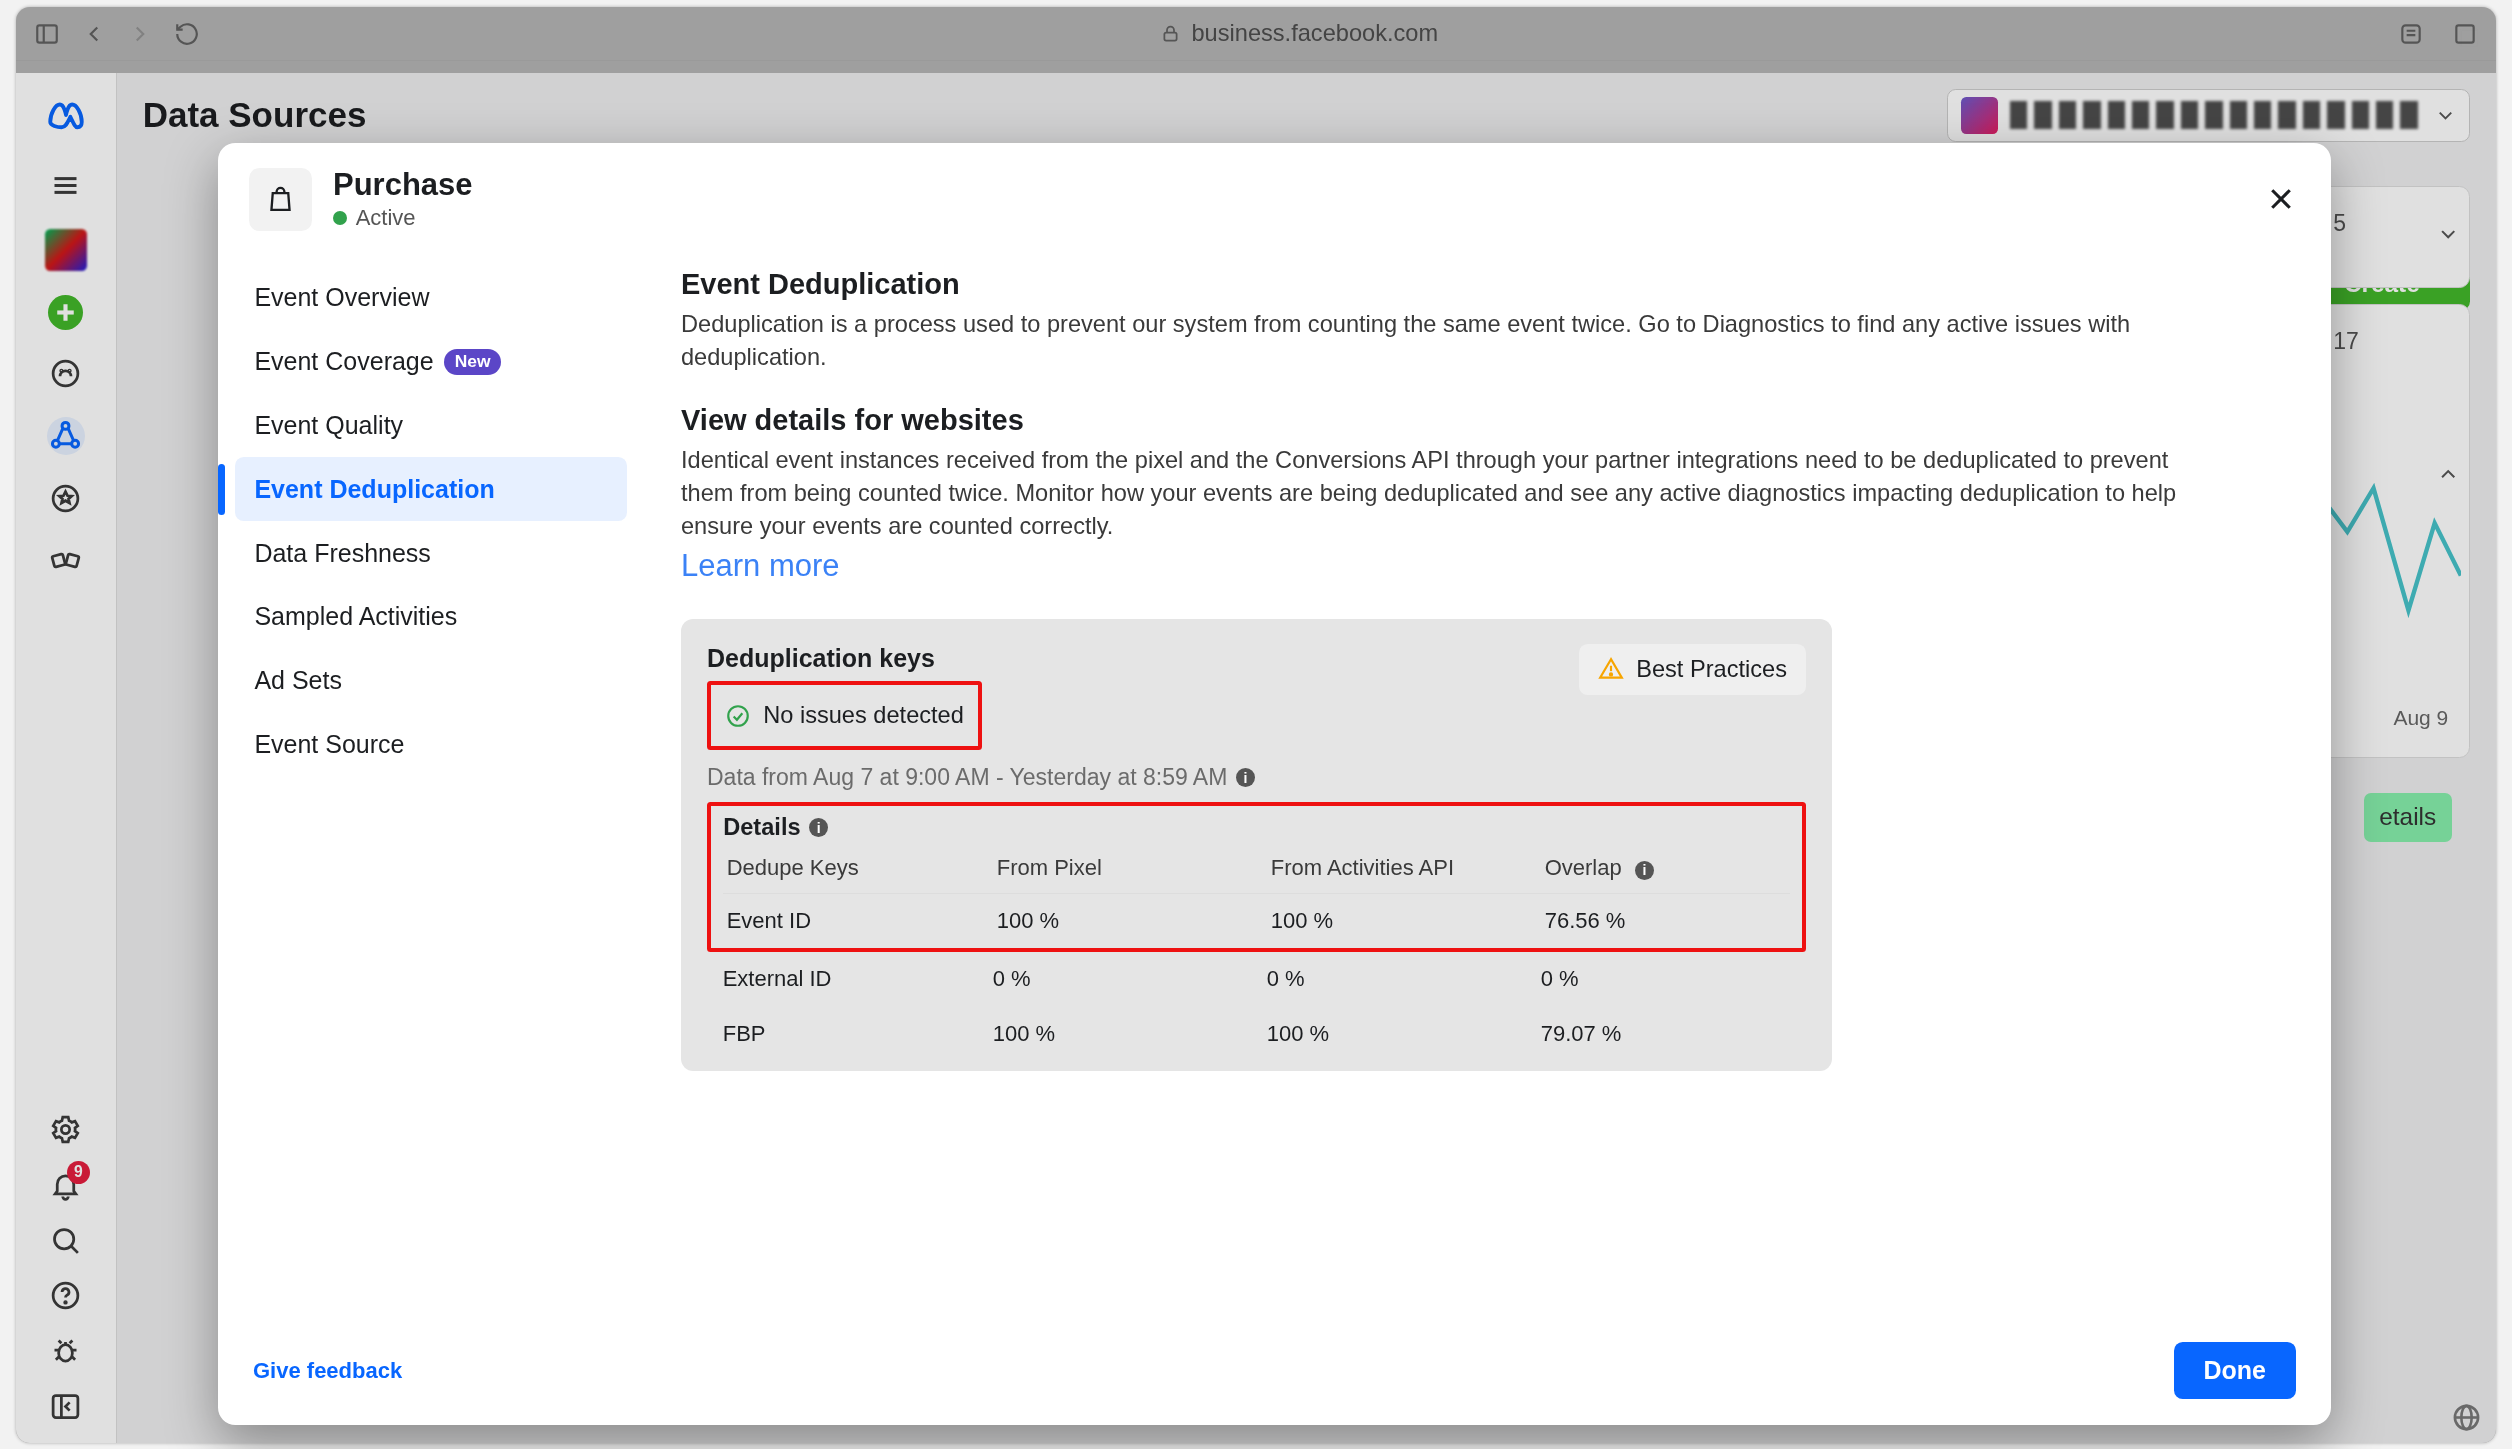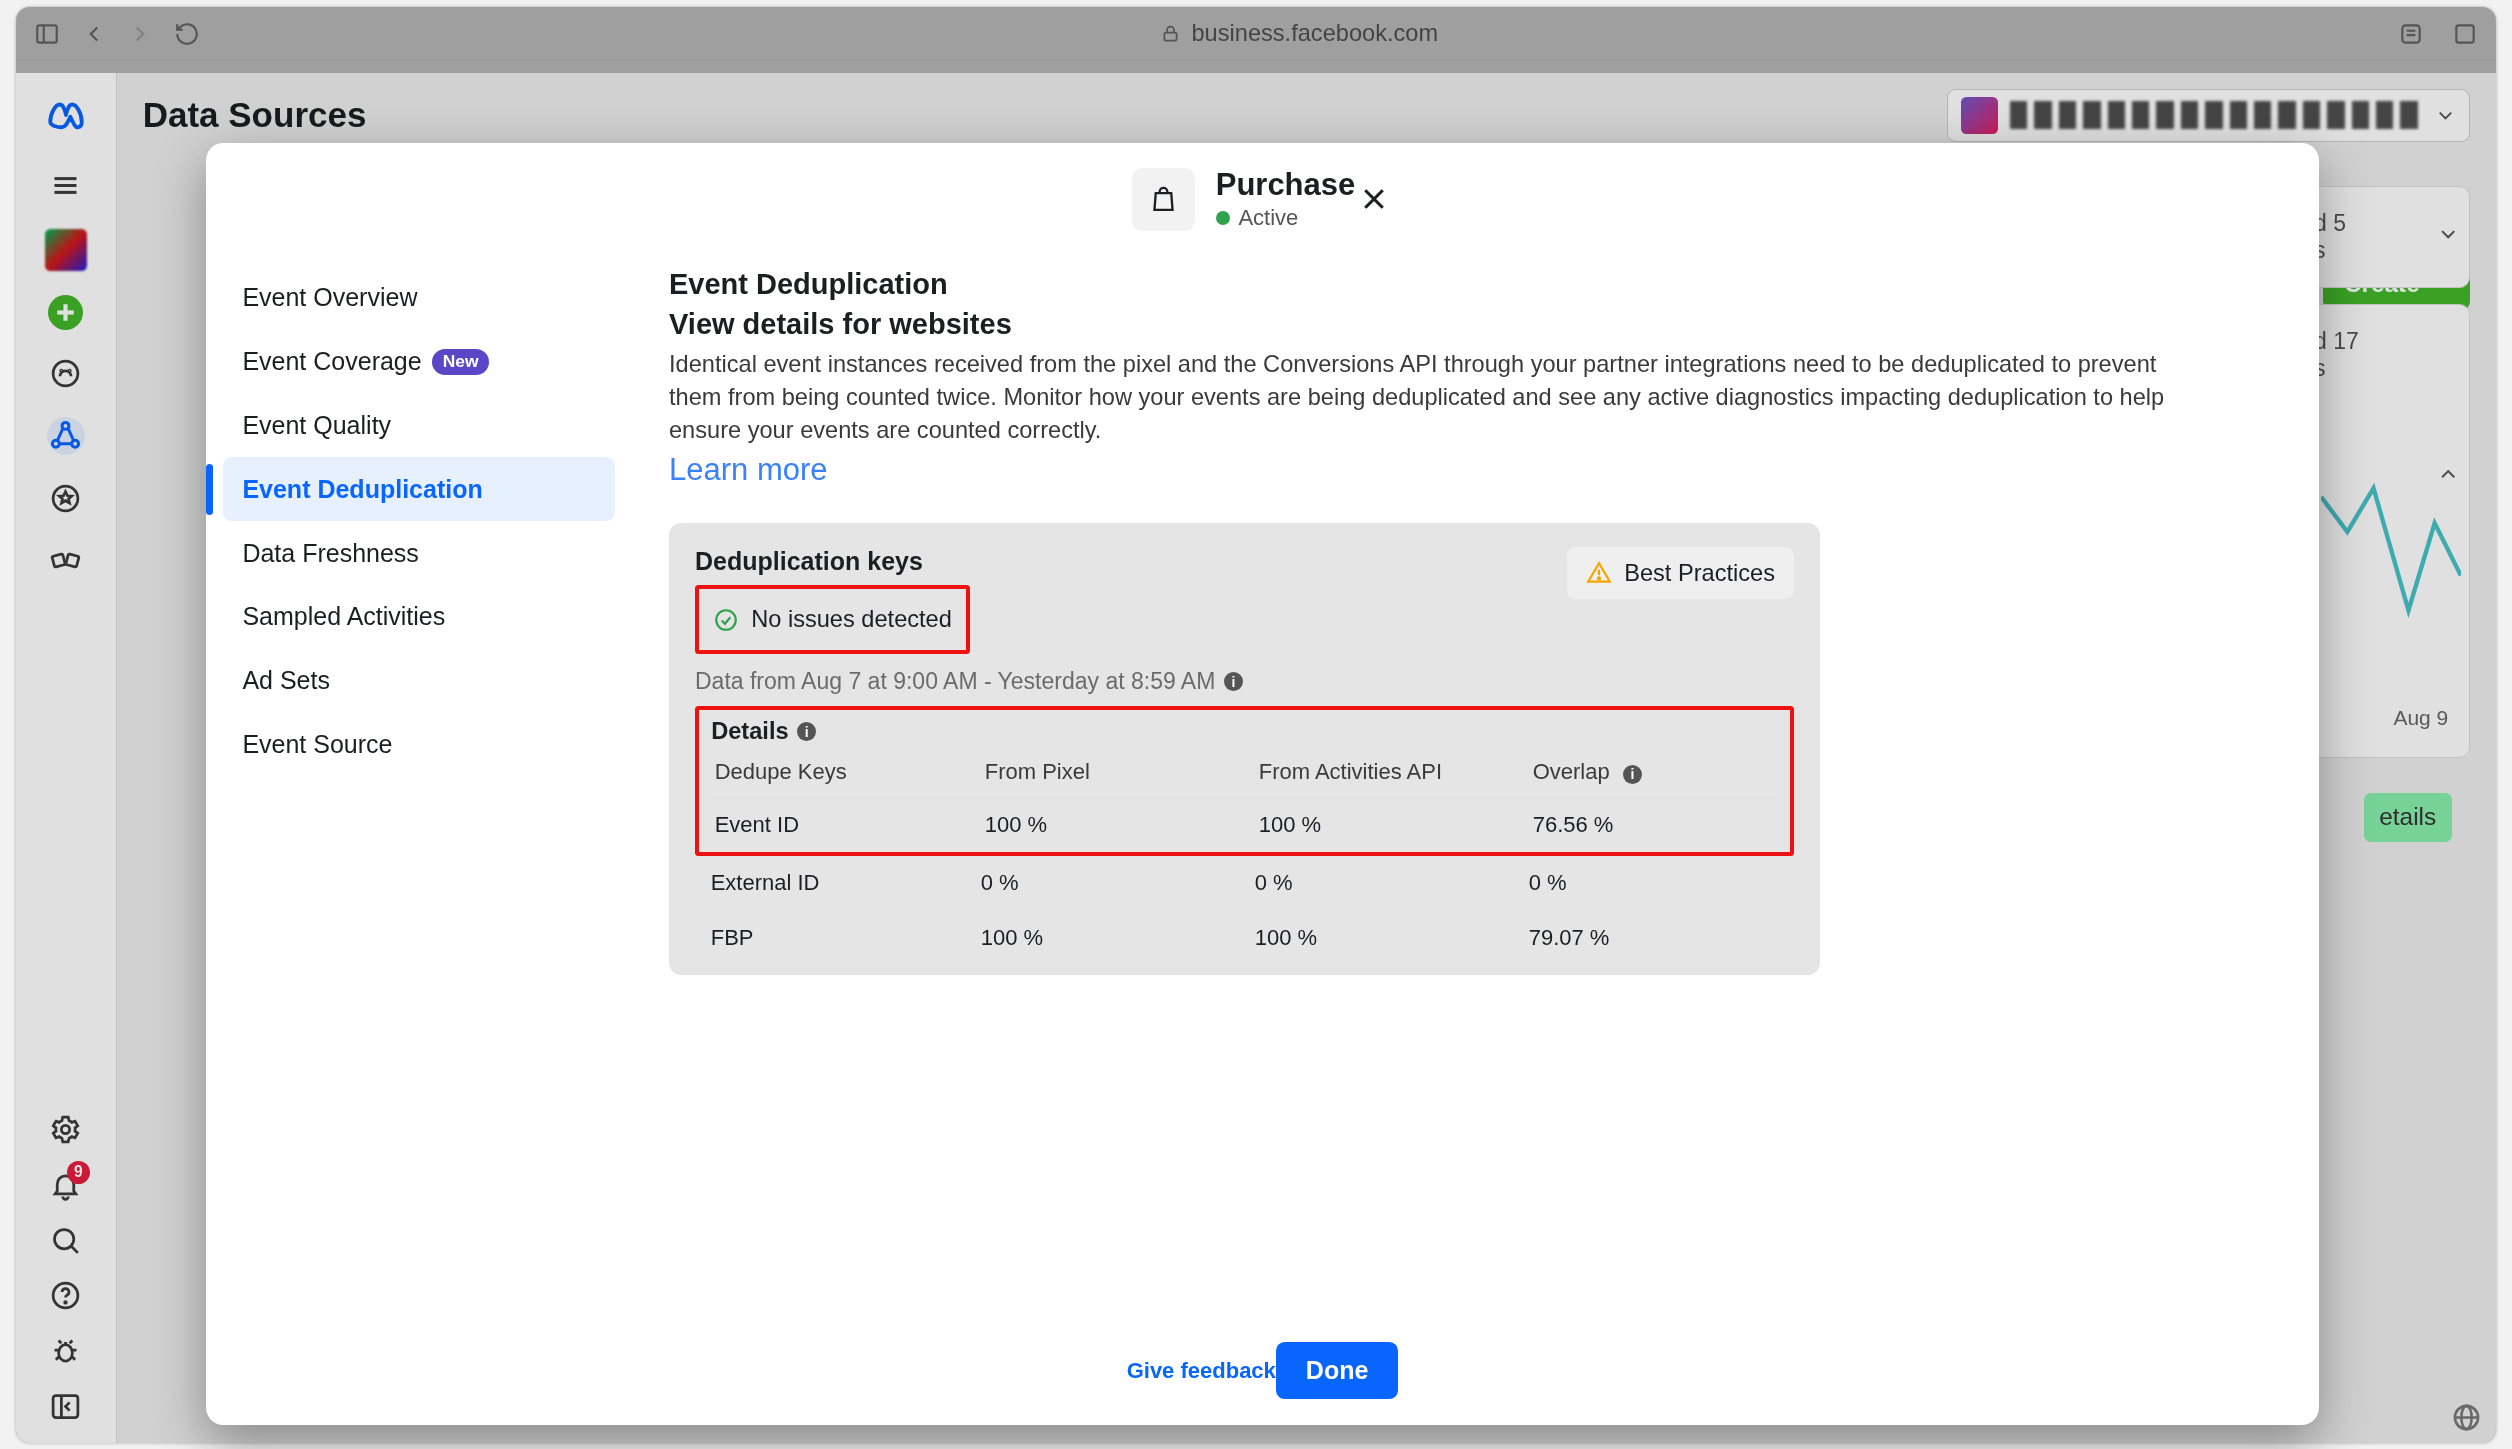--- a/index.html
+++ b/index.html
@@ -75,27 +75,26 @@
   .rp-card { background:#fff; border:0.9px solid #ddd; border-radius:10.5px; margin-bottom:15.7px; padding:23px 8.7px; color:#555; display:flex; align-items:center; justify-content:space-between; font-size:23px;}
   .rp-card .chev svg{ width:24.4px; height:24.4px; }
   .mini-chart { height:454px; position:relative; }
   .mini-chart svg {position:absolute; right:8.7px; top:157px; width:140px; height:227px;}
   .details-chip { background:#86efac; border-radius:7px; padding:10.5px 15.7px; font-size:24.4px; color:#333; display:inline-block; margin-top:366px;}
   .globe { position:absolute; right:14px; bottom:10.5px; width:31px; height:31px; color:#777;}
 
   
   .modal {
     position:absolute;
-    left: 206px; top: 143px;
+    left: 218px; top: 143px;
     width: 2113px; height: 1282px;
     background:#fff; border-radius:17.4px;
     box-shadow: 0 17.4px 52px rgba(0,0,0,.35);
     display:flex; flex-direction:column;
     overflow:hidden;
-    align-items:center;
   }
   .modal-header {
     display:flex; align-items:center;
     padding: 24.4px 31px 0 31px;
   }
   .event-icon-box { width:63px; height:63px; background:#f2f2f2; border-radius:10.5px; display:flex; align-items:center; justify-content:center; margin-right:21px;}
   .event-icon-box svg { width:31px; height:31px; }
   .event-title { font-size:31px; font-weight:800; color:#1c1e21; }
   .status-row { display:flex; align-items:center; gap:8.7px; margin-top:1.7px;}
   .status-dot { width:14px; height:14px; background:#31a24c; border-radius:50%; }
@@ -404,20 +403,21 @@
         <div class="item">
             <span>Ad Sets</span>
           </div>
         <div class="item">
             <span>Event Source</span>
           </div>
       </div>
 
       <div class="content">
         <div class="h1">Event Deduplication</div>
+        <div class="body-text">Deduplication is a process used to prevent our system from counting the same event twice. Go to Diagnostics to find any active issues with deduplication.</div>
 
         <div class="h1">View details for websites</div>
         <div class="body-text" style="margin-bottom:5.2px;">Identical event instances received from the pixel and the Conversions API through your partner integrations need to be deduplicated to prevent them from being counted twice. Monitor how your events are being deduplicated and see any active diagnostics impacting deduplication to help ensure your events are counted correctly.</div>
         <a class="learn-more">Learn more</a>
 
         <div class="dedup-card">
           <div class="dedup-top">
             <div>
               <div class="dk-title">Deduplication keys</div>
               <div class="no-issues-box">

